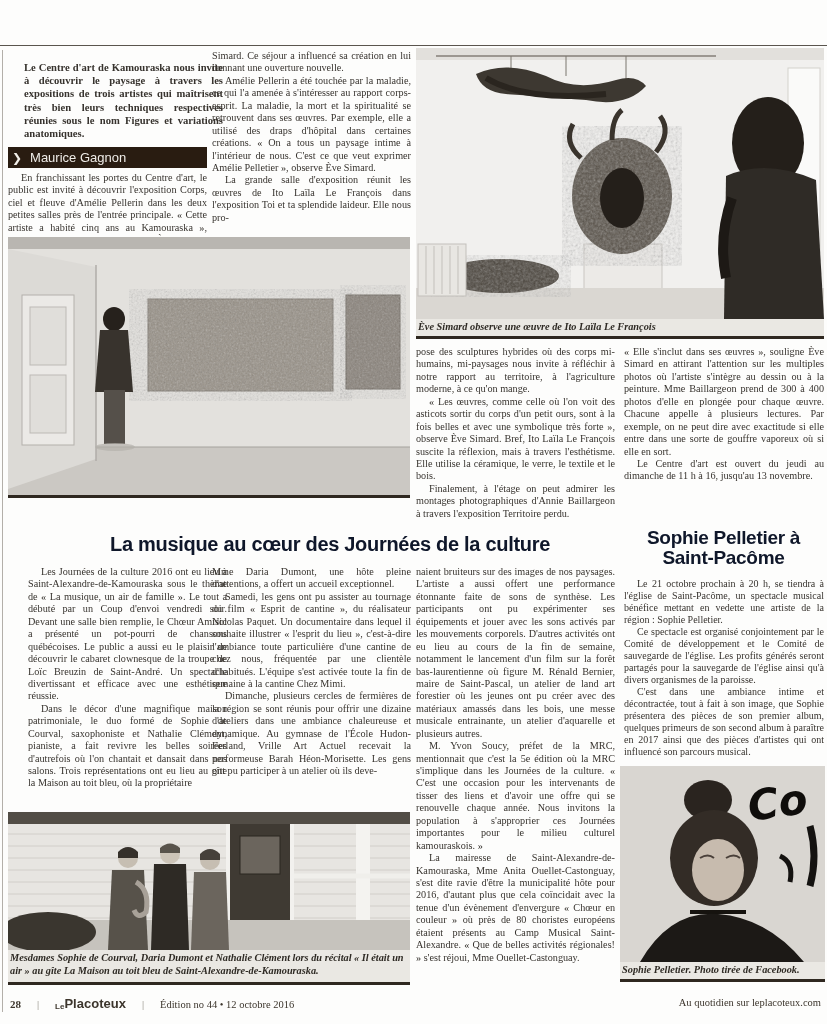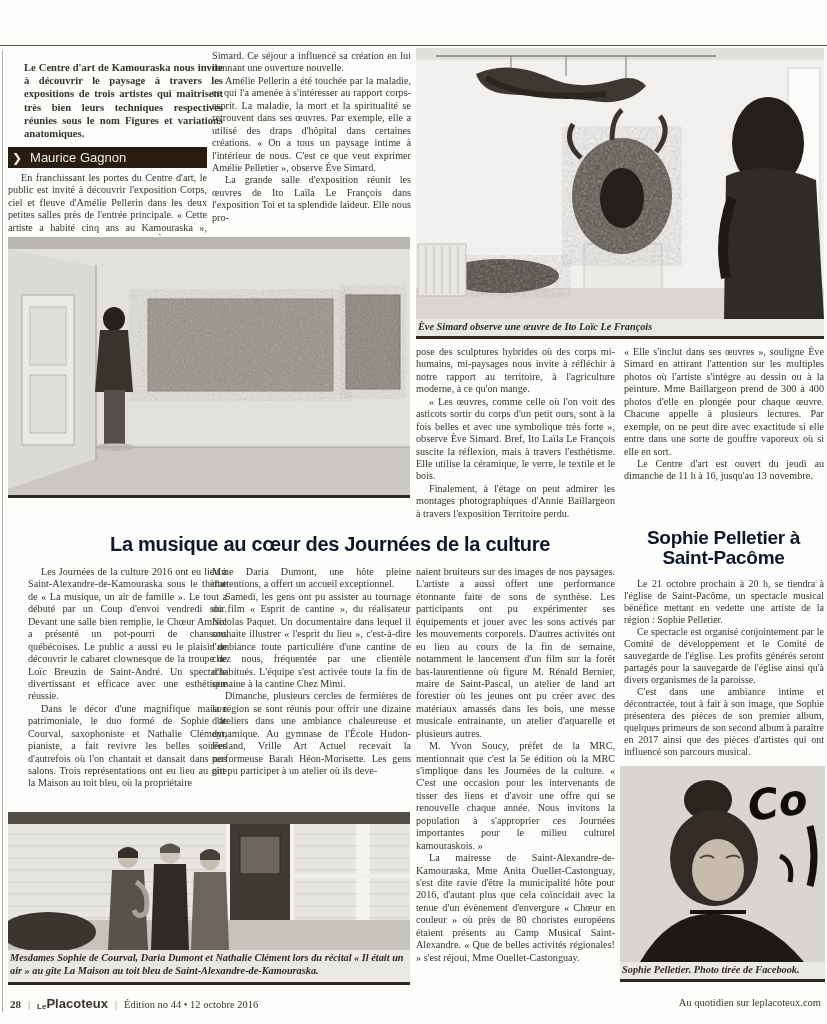--- a/index.html
+++ b/index.html
@@ -19,21 +19,21 @@
         font-weight:700;font-size:10.6px;line-height:1.26;margin-left:16px;}
   .byline{position:absolute;left:8px;top:147px;width:199px;height:21px;background:#291c11;
           display:flex;align-items:center;}
   .byline .chev{color:#f2efe9;font:700 12px "DejaVu Sans", sans-serif;padding:0 8px 0 4px;}
   .byline .name{color:#efece7;font:13px "Liberation Sans", sans-serif;}
   .photo{position:absolute;border-bottom:3px solid #2f2820;background:#d8d6d2;}
   .photo svg{display:block;}
   .cap{background:#eae8e3;color:#2e2a24;font-style:italic;font-weight:700;font-size:10.3px;
        line-height:1.25;padding:2px 4px 2px 2px;}
   .footer{position:absolute;left:0;top:996px;width:827px;font-size:10.5px;color:#3c352c;}
-  .f-left{position:absolute;left:10px;top:0;display:flex;align-items:baseline;gap:7px;}
+  .f-left{position:absolute;left:10px;top:0;display:flex;align-items:baseline;gap:16px;}
   .f-num{font-weight:700;font-size:11px;}
   .f-pipe{color:#8a857d;}
   .f-brand{font:700 13px "Liberation Sans", sans-serif;color:#3c352c;}
   .f-brand .le{font-size:8px;vertical-align:-1px;}
   .f-right{position:absolute;right:6px;top:1px;}
 </style>
 </head>
 <body>
 
 <div class="page">
@@ -112,21 +112,21 @@
       <rect x="2" y="196" width="48" height="52" fill="#e8e6e2" stroke="#c3c0bb"></rect>
       <line x1="10" y1="198" x2="10" y2="246" stroke="#c3c0bb"></line>
         <line x1="18" y1="198" x2="18" y2="246" stroke="#c3c0bb"></line>
       <line x1="26" y1="198" x2="26" y2="246" stroke="#c3c0bb"></line>
         <line x1="34" y1="198" x2="34" y2="246" stroke="#c3c0bb"></line>
         <line x1="42" y1="198" x2="42" y2="246" stroke="#c3c0bb"></line>
       <ellipse cx="352" cy="95" rx="36" ry="46" fill="#241f1a"></ellipse>
       <path d="M310,128 q40,-18 90,4 l8,139 h-100 z" fill="#2f2b26"></path>
       <path d="M316,150 q-14,40 -6,80" stroke="#1d1915" stroke-width="10" fill="none"></path>
     </svg>
-    <div class="cap">Ève Simard observe une œuvre de Ito Loïc Le François</div>
+    <div class="cap">Ève Simard observe une œuvre de Ito Laïla Le François</div>
   </div>
 
   <div class="col" style="left:416px;top:346px;width:199px;height:182px;">
     <p>pose des sculptures hybrides où des corps mi-humains, mi-paysages nous invite à réfléchir à notre rapport au territoire, à l'agriculture moderne, à ce qu'on mange.</p>
     <p class="ind">« Les œuvres, comme celle où l'on voit des asticots sortir du corps d'un petit ours, sont à la fois belles et avec une symbolique très forte », observe Ève Simard. Bref, Ito Laïla Le François suscite la réflexion, mais à travers l'esthétisme. Elle utilise la céramique, le verre, le textile et le bois.</p>
     <p class="ind">Finalement, à l'étage on peut admirer les montages photographiques d'Annie Baillargeon à travers l'exposition Territoire perdu.</p>
   </div>
   <div class="col" style="left:624px;top:346px;width:200px;height:162px;">
     <p>« Elle s'inclut dans ses œuvres », souligne Ève Simard en attirant l'attention sur les multiples photos où l'artiste s'intègre au dessin ou à la peinture. Mme Baillargeon prend de 300 à 400 photos d'elle en plongée pour chaque œuvre. Chacune appelle à plusieurs lectures. Par exemple, on ne peut dire avec exactitude si elle entre dans une sorte de gouffre vaporeux où si elle en sort.</p>
     <p class="ind">Le Centre d'art est ouvert du jeudi au dimanche de 11 h à 16, jusqu'au 13 novembre.</p>

